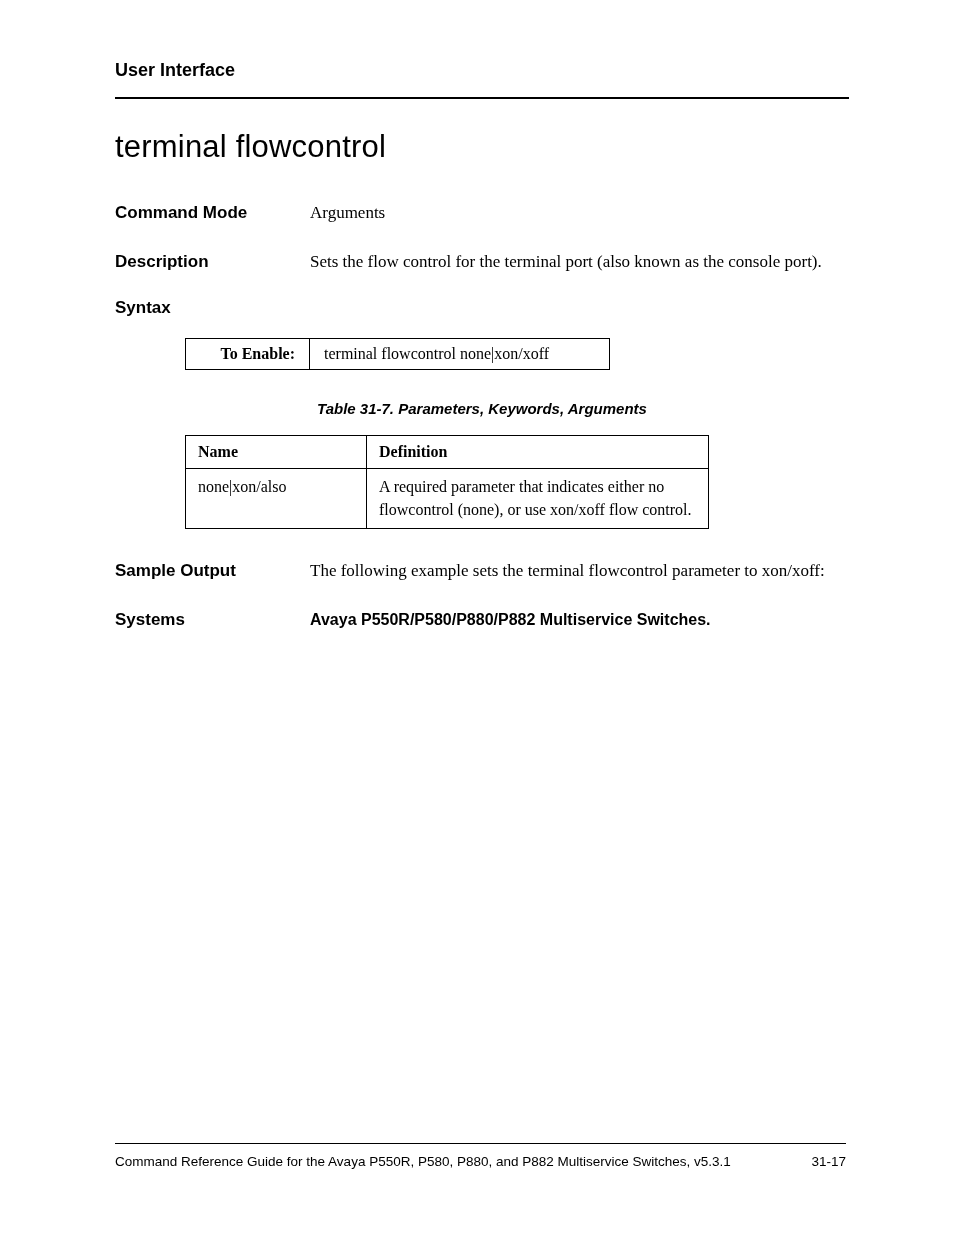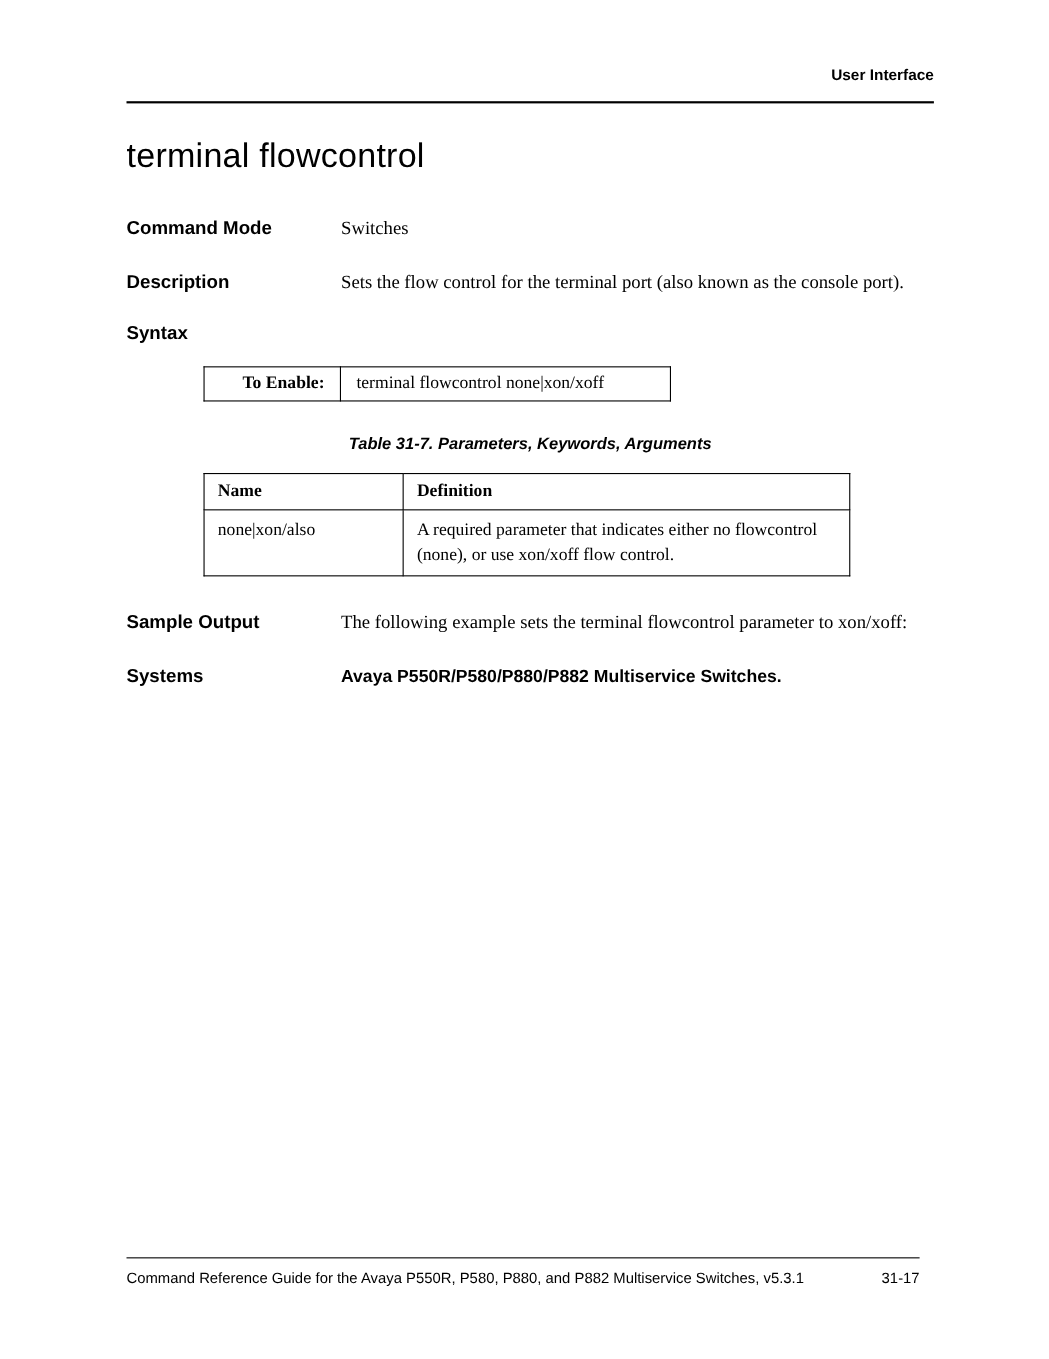--- a/index.html
+++ b/index.html
@@ -10,24 +10,24 @@
     color: #000000;
   }
   .page {
     width: 954px;
     height: 1235px;
     box-sizing: border-box;
     padding: 60px 105px 40px 115px;
     position: relative;
   }
   .header-section {
-    text-align: right;
-    font-family: Arial, Helvetica, sans-serif;
-    font-weight: bold;
-    font-size: 14px;
+    text-align: left;
+    font-family: Arial, Helvetica, sans-serif;
+    font-weight: bold;
+    font-size: 18px;
     padding-bottom: 16px;
     border-bottom: 2px solid #000;
     margin-bottom: 30px;
   }
   h1.page-title {
     font-family: Arial, Helvetica, sans-serif;
     font-weight: normal;
     font-size: 31px;
     margin: 0 0 36px 0;
     letter-spacing: 0.2px;
@@ -81,21 +81,21 @@
     font-family: Arial, Helvetica, sans-serif;
     font-weight: bold;
     font-style: italic;
     font-size: 15px;
     text-align: center;
     margin: 0 0 18px 0;
   }
   table.params-table {
     border-collapse: collapse;
     margin: 0 0 30px 70px;
-    width: 588px;
+    width: 524px;
     padding-left: 12px;
   }
   table.params-table th {
     border: 1px solid #000;
     padding: 7px 12px;
     font-family: Georgia, 'Times New Roman', serif;
     font-weight: bold;
     font-size: 16px;
     text-align: left;
   }
@@ -115,21 +115,21 @@
   .sample-cmd .bold {
     font-weight: bold;
   }
   .content-col .bold-inline {
     font-weight: bold;
   }
   .footer {
     position: absolute;
     bottom: 66px;
     left: 115px;
-    right: 118px;
+    right: 108px;
     border-top: 1px solid #000;
     padding-top: 10px;
     display: flex;
     justify-content: space-between;
     font-family: Arial, Helvetica, sans-serif;
     font-size: 13.5px;
   }
 </style>
 </head>
 <body>
@@ -137,21 +137,21 @@
 <div class="page">
 
   <div class="header-section">
     <span>User Interface</span>
   </div>
 
   <h1 class="page-title">terminal flowcontrol</h1>
 
   <div class="row">
     <div class="label-col">Command Mode</div>
-    <div class="content-col">Switches</div>
+    <div class="content-col">Arguments</div>
   </div>
 
   <div class="row">
     <div class="label-col">Description</div>
     <div class="content-col">Sets the flow control for the terminal port (also known as the console port).</div>
   </div>
 
   <div class="section-heading-solo">Syntax</div>
 
   <table class="syntax-table">

